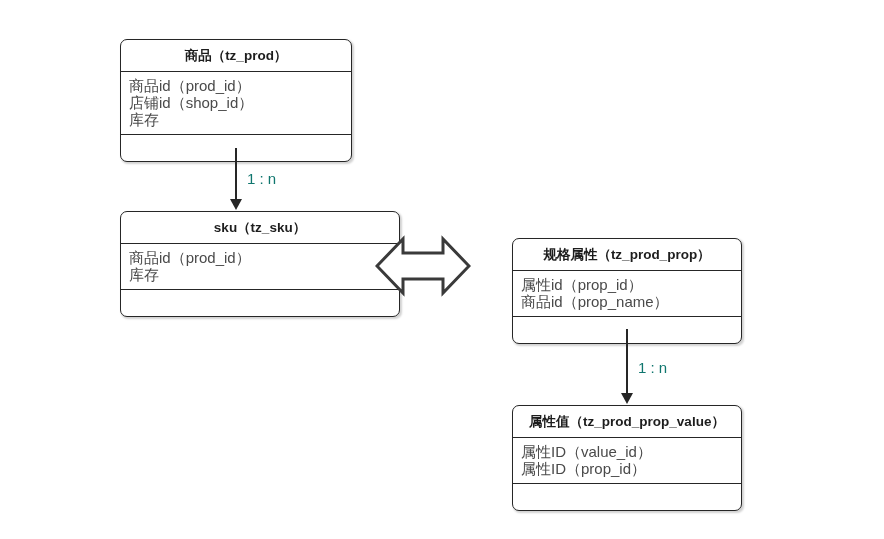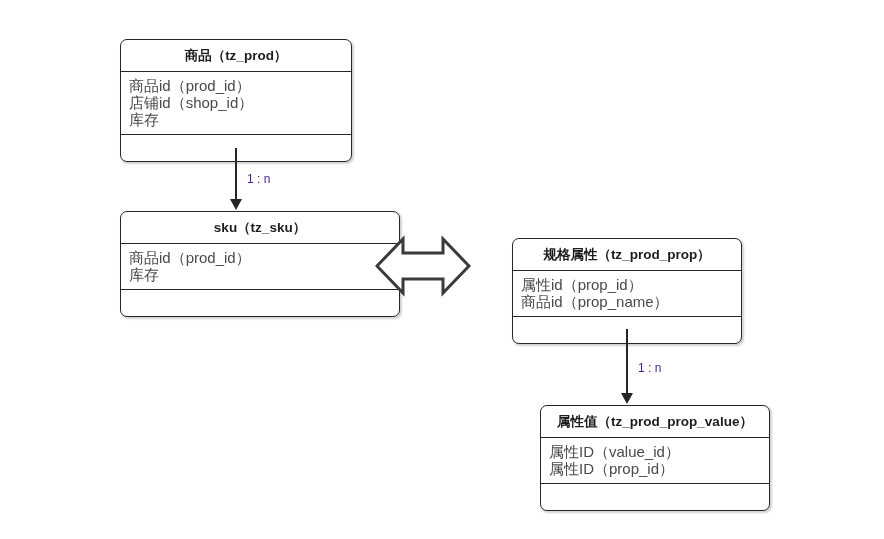--- a/index.html
+++ b/index.html
@@ -60,21 +60,21 @@
   
   #ent-prod      { left: 110px; top: 39px;  width: 232px; }
   #ent-prod .entity-footer { height: 26px; }
 
   #ent-sku       { left: 110px; top: 211px; width: 280px; }
   #ent-sku .entity-footer { height: 26px; }
 
   #ent-prop      { left: 502px; top: 238px; width: 230px; }
   #ent-prop .entity-footer { height: 26px; }
 
-  #ent-propvalue { left: 502px; top: 405px; width: 230px; margin-left: 28px; }
+  #ent-propvalue { left: 502px; top: 405px; width: 230px; }
   #ent-propvalue .entity-footer { height: 26px; }
 
   
   .connector {
     position: absolute;
   }
   .conn-line {
     position: absolute;
     width: 1.6px;
     background: #262626;
@@ -85,23 +85,23 @@
     position: absolute;
     left: -5.2px;
     width: 0;
     height: 0;
     border-left: 6px solid transparent;
     border-right: 6px solid transparent;
     border-top: 11px solid #262626;
   }
   .conn-label {
     position: absolute;
-    font-size: 12px;
+    font-size: 15px;
     line-height: 14px;
-    color: #4c1d95;
+    color: #0f766e;
     white-space: nowrap;
     background: #ffffff;
     padding: 0 3px;
   }
 
   
   #conn-prod-sku { left: 225px; top: 148px; height: 63px; }
   #conn-prod-sku .conn-line { height: 52px; }
   #conn-prod-sku .conn-head { top: 51px; }
   #conn-prod-sku .conn-label { left: 9px; top: 24px; }

